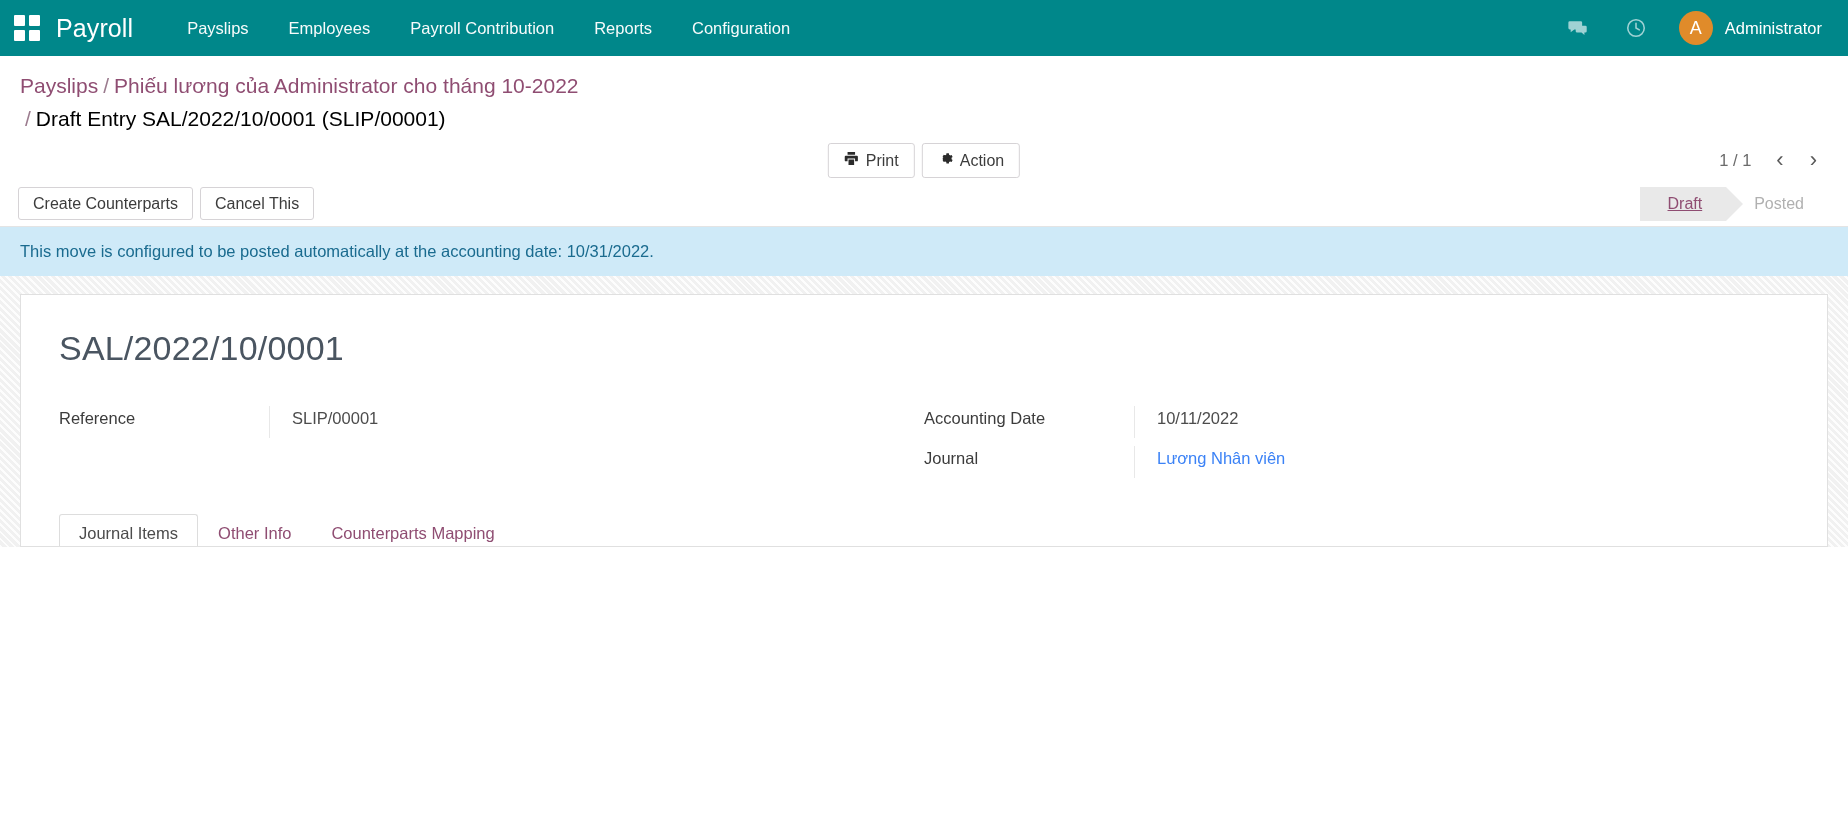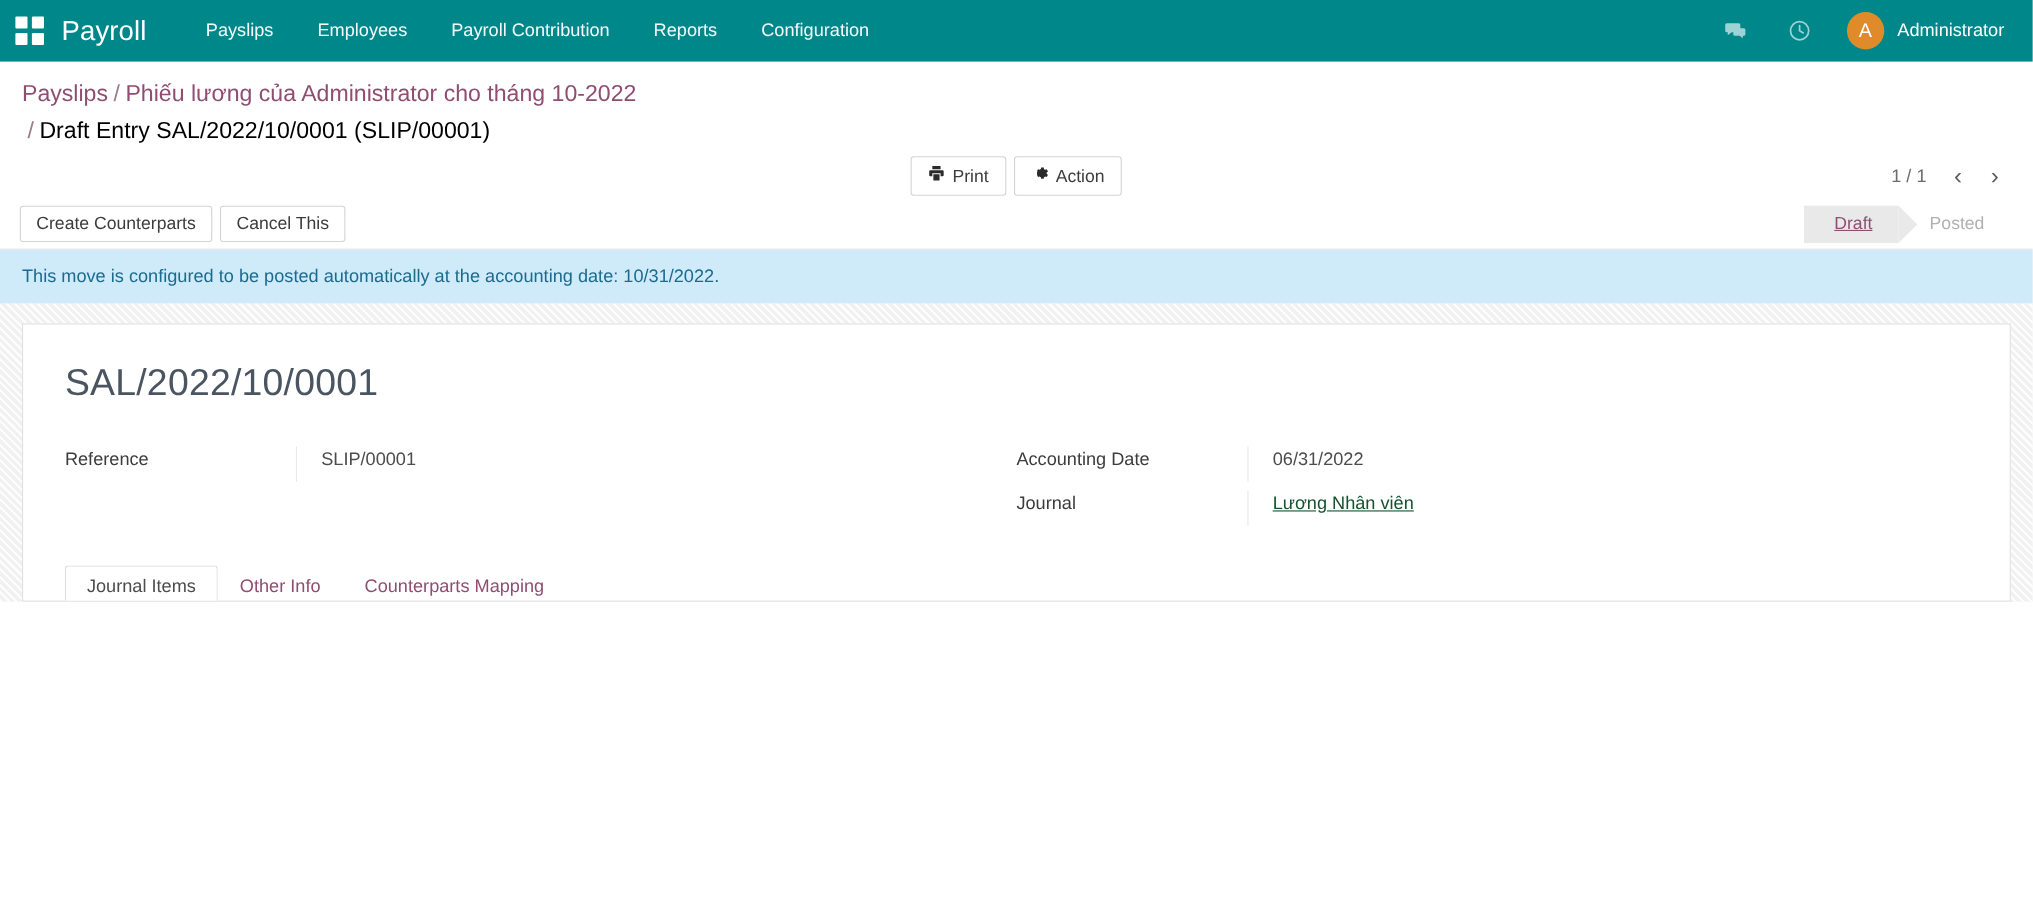--- a/index.html
+++ b/index.html
@@ -216,21 +216,21 @@
     padding-top: 3px;
   }
   .f-value {
     flex: 1;
     border-left: 1px solid #e8e8e8;
     padding: 3px 0 8px 22px;
     font-size: 16.5px;
     color: #4c4c4c;
     min-height: 32px;
   }
-  .f-value.link { color: #14532d; cursor: pointer; text-decoration: underline; }
+  .f-value.link { color: #3b82f6; cursor: pointer; }
 
   
   .nb-tabs {
     display: flex;
     border-bottom: 1px solid #dddddd;
     margin-top: 6px;
   }
   .nb-tab {
     font-size: 16.5px;
     padding: 9px 19px;
@@ -345,21 +345,21 @@
     <div class="form-cols">
       <div class="form-col">
         <div class="f-row">
           <div class="f-label">Reference</div>
           <div class="f-value">SLIP/00001</div>
         </div>
       </div>
       <div class="form-col">
         <div class="f-row">
           <div class="f-label">Accounting Date</div>
-          <div class="f-value">06/31/2022</div>
+          <div class="f-value">10/11/2022</div>
         </div>
         <div class="f-row">
           <div class="f-label">Journal</div>
           <div class="f-value link">Lương Nhân viên</div>
         </div>
       </div>
     </div>
 
     <div class="nb-tabs">
       <div class="nb-tab active">Journal Items</div>

